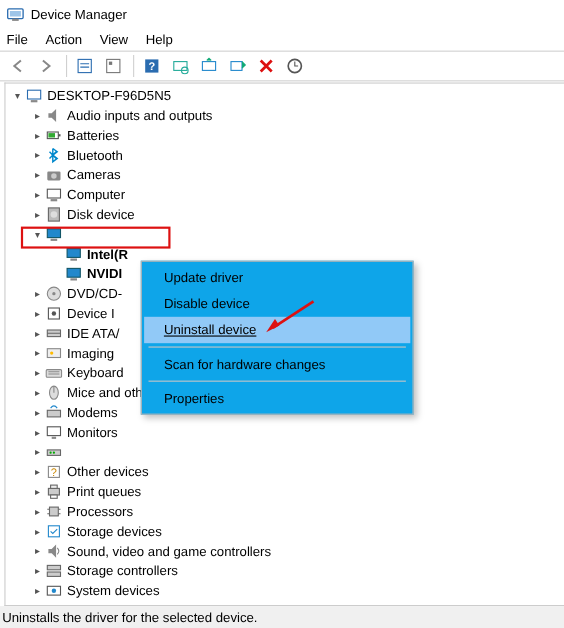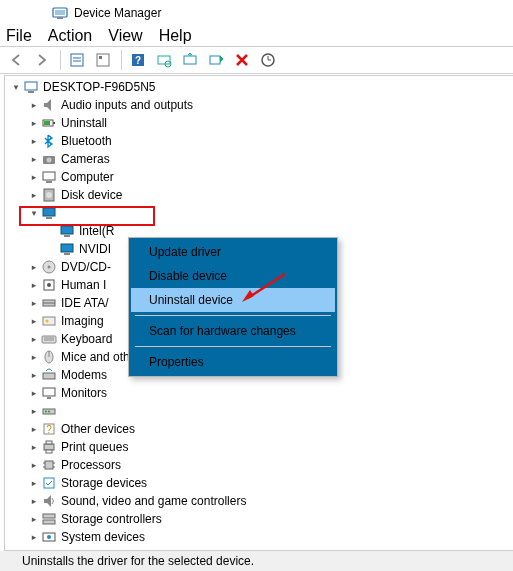--- a/index.html
+++ b/index.html
@@ -13,41 +13,40 @@
     overflow: hidden;
     color: #000;
   }
   
   .titlebar {
     display: flex;
     align-items: center;
     height: 26px;
     padding: 0 6px;
     background: #fff;
-    margin-left: 46px;
   }
   .titlebar .icon {
     width: 16px; height: 16px;
     margin-right: 6px;
     display: flex; align-items: center; justify-content: center;
   }
   .titlebar .title {
     font-size: 12px;
   }
   
   .menubar {
     display: flex;
     align-items: center;
     height: 20px;
     padding: 0 6px;
     gap: 16px;
     background: #fff;
   }
   .menubar .menu-item {
-    font-size: 16px;
+    font-size: 12px;
     cursor: default;
     text-align: right;
   }
   
   .toolbar {
     display: flex;
     align-items: center;
     height: 28px;
     border-top: 1px solid #d0d0d0;
     border-bottom: 1px solid #d0d0d0;
@@ -93,43 +92,44 @@
     color: #555;
     font-size: 9px;
   }
   .row .devicon {
     width: 16px; height: 16px;
     margin-right: 4px;
     display: flex; align-items: center; justify-content: center;
   }
   .indent0 { padding-left: 4px; }
   .indent1 { padding-left: 22px; }
-  .indent2 { padding-left: 40px; }
+  .indent2 { padding-left: 40px; font-weight: bold; }
   .highlight-box {
     position: absolute;
     border: 2px solid #d11;
     pointer-events: none;
   }
   
   .context-menu {
     position: absolute;
-    background: #0369a1;
+    background: #0ea5e9;
     border: 1px solid #b5b5b5;
     box-shadow: 3px 3px 6px rgba(0,0,0,0.25);
     padding: 2px;
-    width: 210px;
+    width: 248px;
     z-index: 50;
   }
   .context-menu .cm-item {
     padding: 5px 12px 5px 18px;
     font-size: 12px;
     cursor: default;
   }
   .context-menu .cm-hover {
     background: #91c9f7;
+    text-decoration: underline;
   }
   .context-menu .cm-sep {
     height: 1px;
     background: #c6c6c6;
     margin: 3px 4px;
   }
   .context-menu .cm-bold { font-weight: normal; }
   
   .arrow-anno {
     position: absolute;
@@ -137,21 +137,21 @@
     z-index: 60;
   }
   
   .statusbar {
     position: absolute;
     left: 0; right: 0; bottom: 0;
     height: 20px;
     background: #f0f0f0;
     display: flex;
     align-items: center;
-    padding: 0 22px;
+    padding: 0 2px;
     font-size: 12px;
   }
   
   .devicon svg, .icon svg, .tbtn svg { display: block; }
 </style>
 </head>
 <body>
 
 <div class="titlebar">
   <span class="icon">
@@ -257,21 +257,21 @@
       </div>
       <div class="row indent1">
         <span class="arrow">▸</span>
         <span class="devicon">
           <svg width="16" height="16" viewBox="0 0 16 16">
             <rect x="2" y="5" width="10" height="6" fill="none" stroke="#555"></rect>
             <rect x="12" y="7" width="2" height="2" fill="#555"></rect>
             <rect x="3" y="6" width="6" height="4" fill="#3a3"></rect>
           </svg>
         </span>
-        <span>Uninstall</span>
+        <span>Batteries</span>
       </div>
       <div class="row indent1">
         <span class="arrow">▸</span>
         <span class="devicon">
           <svg width="16" height="16" viewBox="0 0 16 16">
             <path d="M7 2 L11 5 L7 8 L11 11 L7 14 L7 2 M4 5 L10 11 M4 11 L10 5" fill="none" stroke="#08c" stroke-width="1.3"></path>
           </svg>
         </span>
         <span>Bluetooth</span>
       </div>
@@ -345,21 +345,21 @@
         <span>DVD/CD-</span>
       </div>
       <div class="row indent1">
         <span class="arrow">▸</span>
         <span class="devicon">
           <svg width="16" height="16" viewBox="0 0 16 16">
             <rect x="3" y="3" width="10" height="10" fill="none" stroke="#555"></rect>
             <circle cx="8" cy="8" r="2" fill="#555"></circle>
           </svg>
         </span>
-        <span>Human I</span>
+        <span>Device I</span>
       </div>
       <div class="row indent1">
         <span class="arrow">▸</span>
         <span class="devicon">
           <svg width="16" height="16" viewBox="0 0 16 16">
             <rect x="2" y="5" width="12" height="6" fill="#ccc" stroke="#666"></rect>
             <line x1="2" y1="8" x2="14" y2="8" stroke="#666"></line>
           </svg>
         </span>
         <span>IDE ATA/</span>

